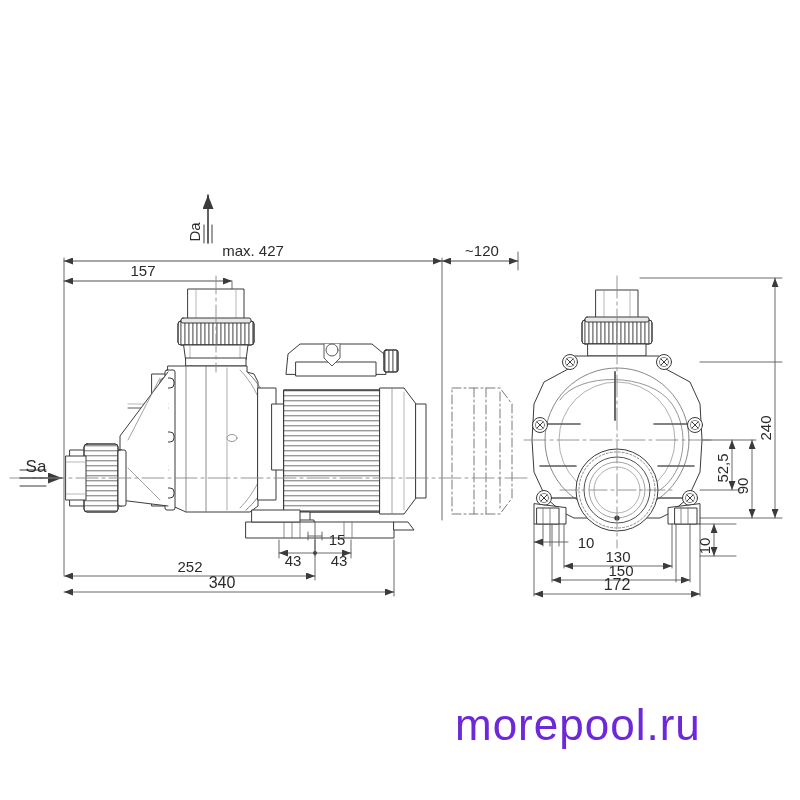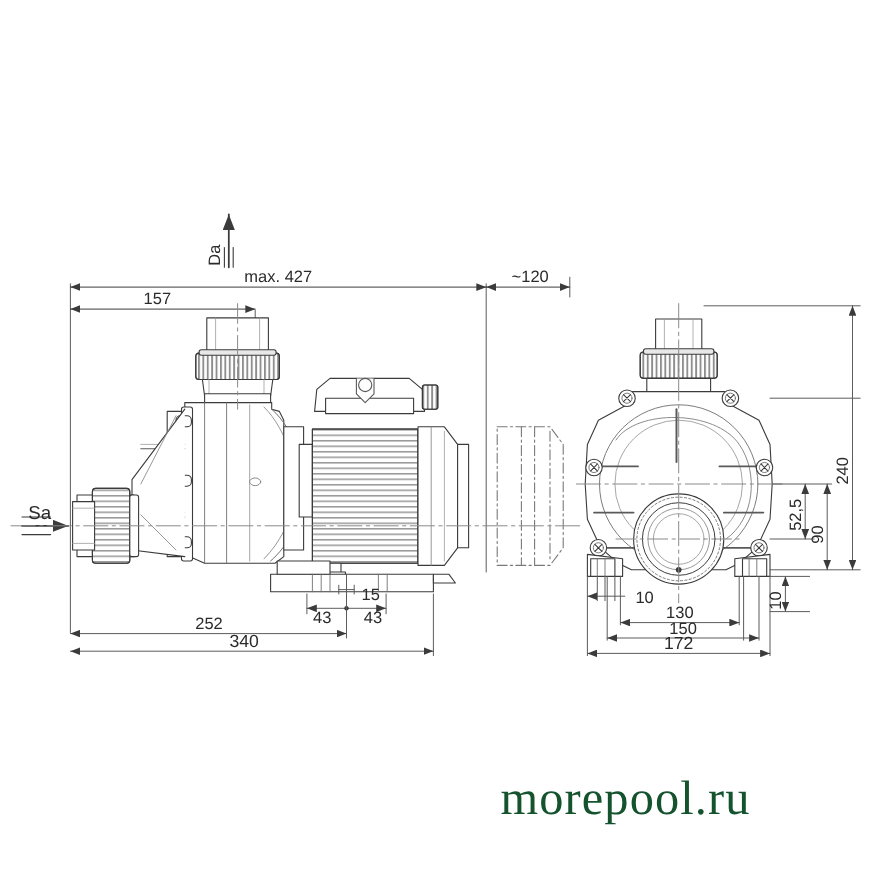--- a/index.html
+++ b/index.html
@@ -2,22 +2,22 @@
 <html><head>
 <meta charset="utf-8">
 <style>
   html,body{margin:0;padding:0;background:#ffffff;}
   body{width:800px;height:800px;overflow:hidden;
        font-family:"Liberation Sans",sans-serif;}
   #stage{position:relative;width:800px;height:800px;background:#fff;}
   svg{display:block;}
   .wm{
     position:absolute;left:455px;top:700px;
-    font-family:Liberation Serif, serif;
-    font-size:44px;letter-spacing:1px;color:#14532d;
+    font-family:Liberation Sans, sans-serif;
+    font-size:44px;letter-spacing:1px;color:#6d28d9;
     white-space:nowrap;user-select:none;
   }
 </style>
 </head>
 <body>
 
 <div id="stage">
 
   <svg width="800" height="800" viewBox="0 0 800 800">
     <defs>

